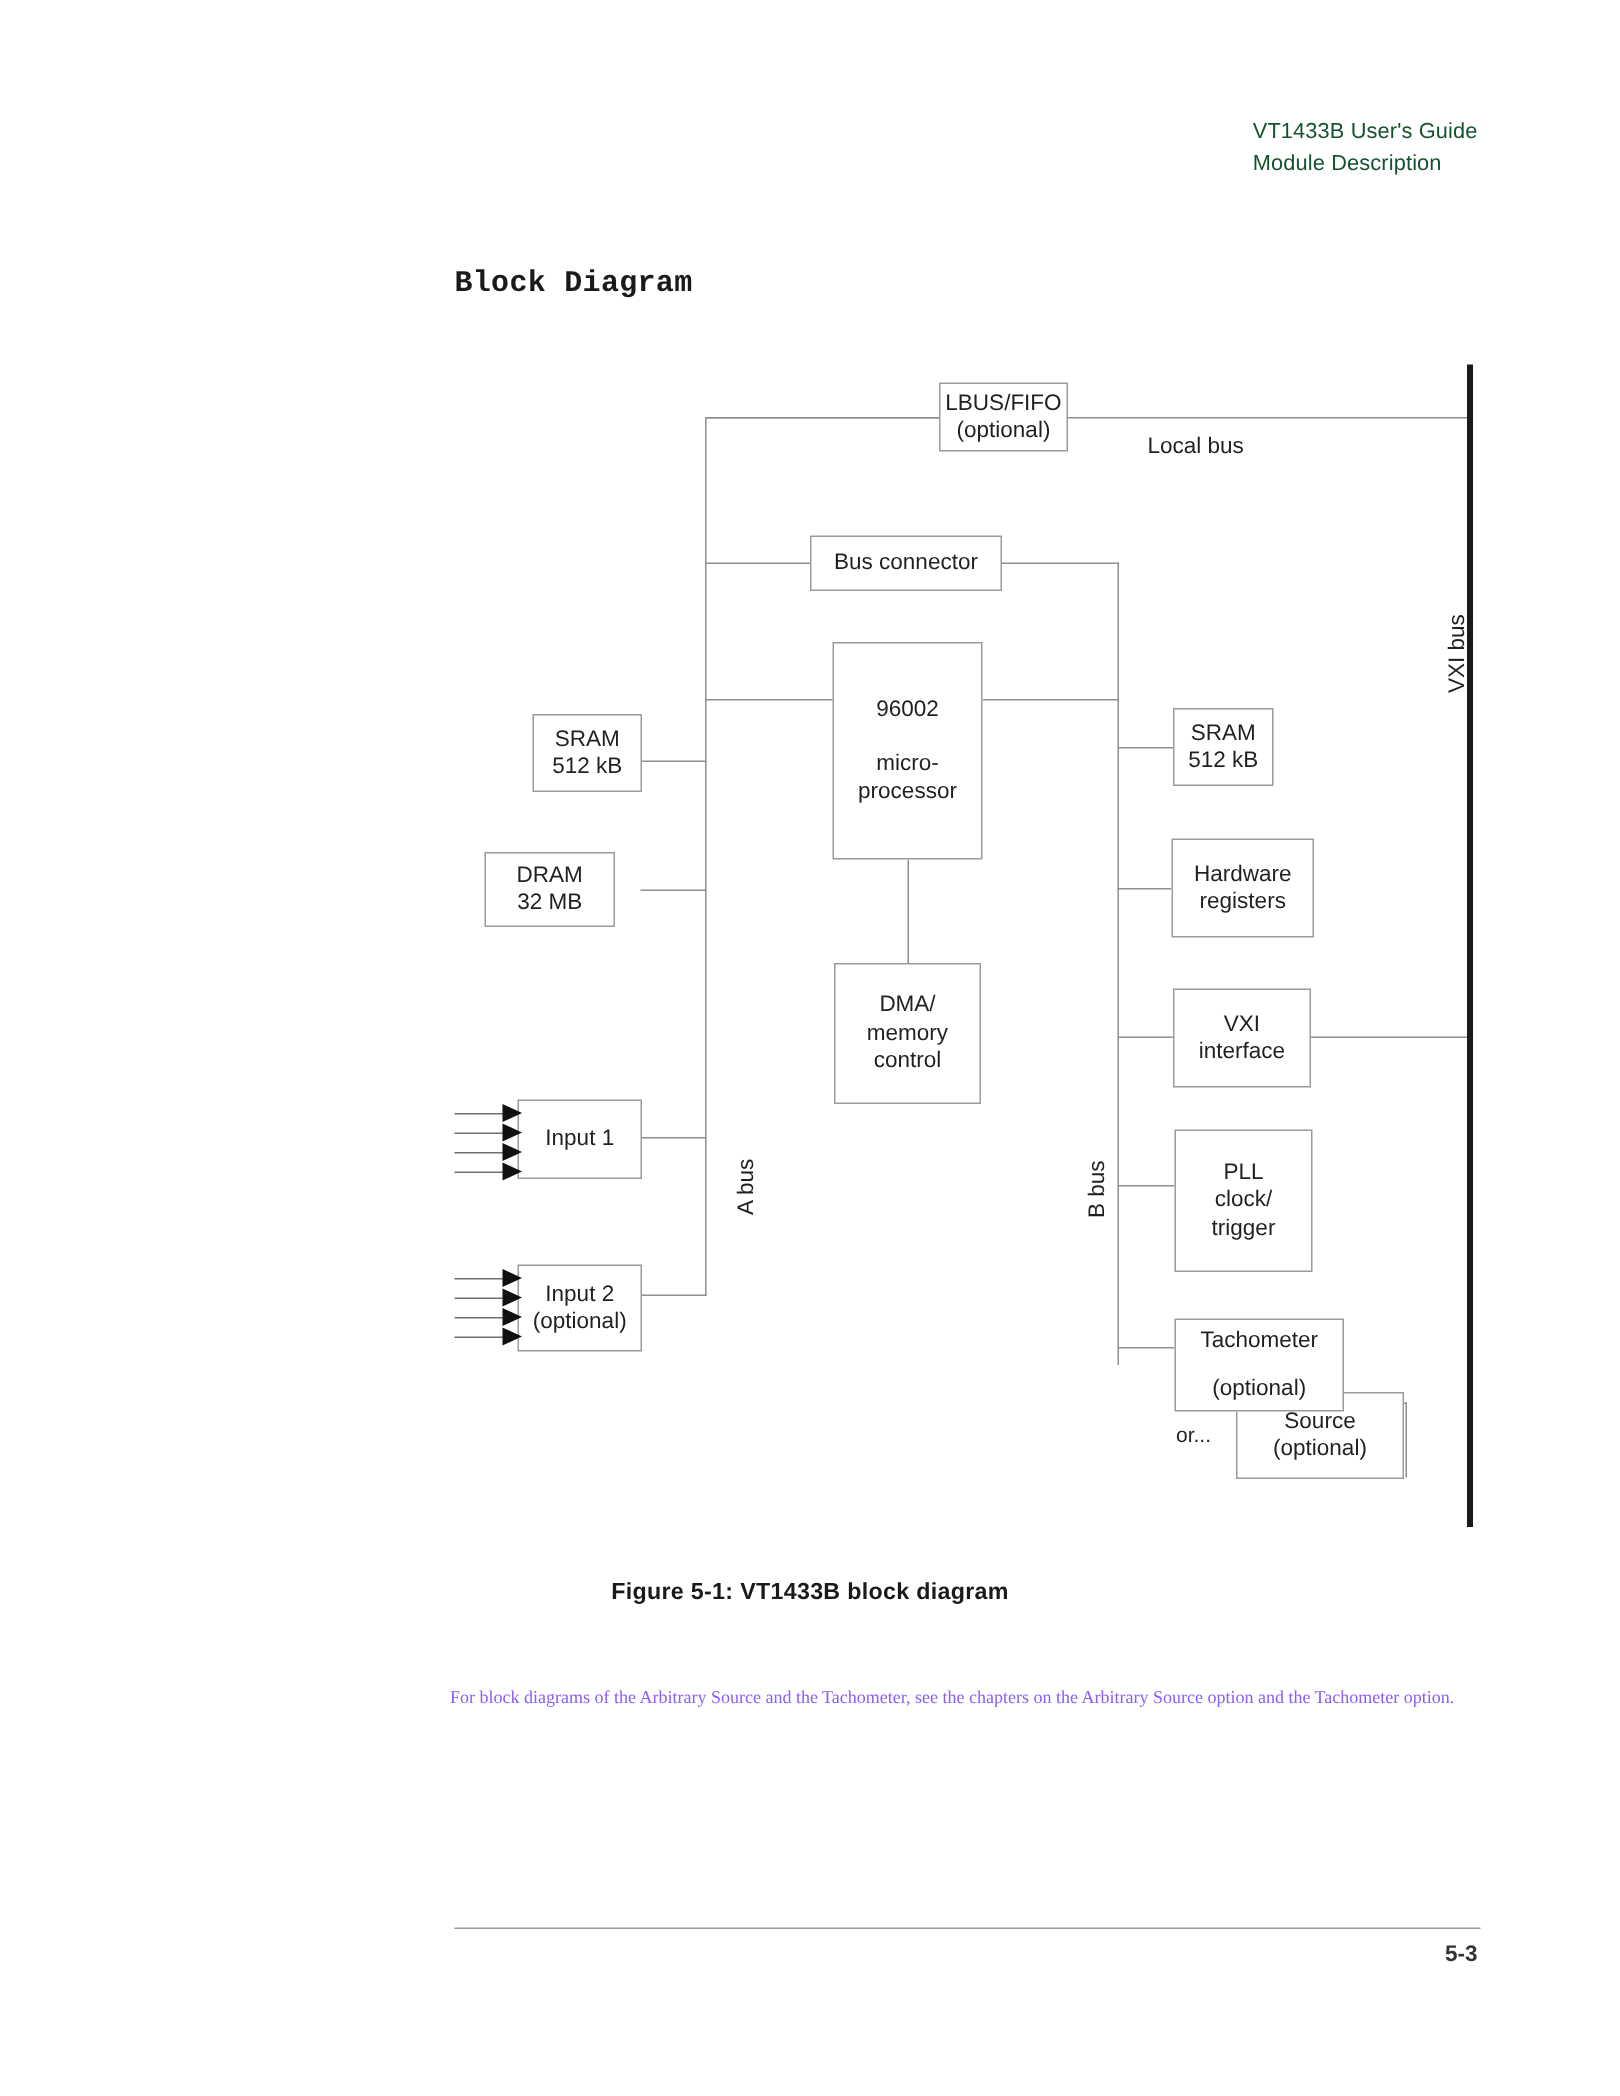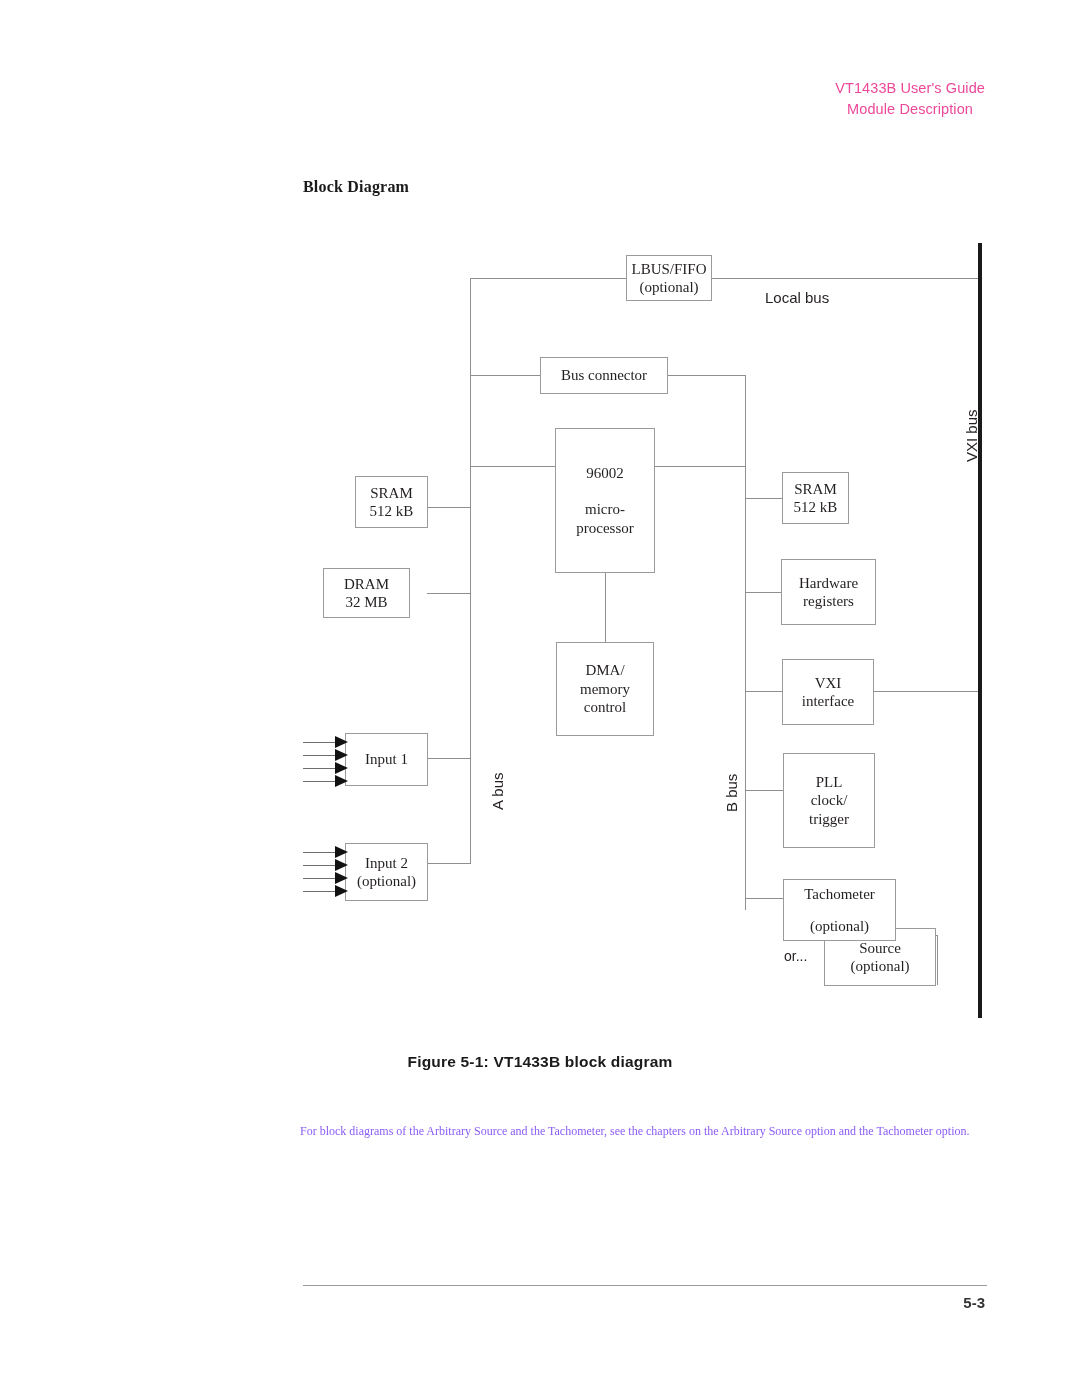--- a/index.html
+++ b/index.html
@@ -12,35 +12,35 @@
     overflow:hidden;
   }
 
   .page { position:absolute; inset:0; }
 
   
   .hdr {
     position:absolute;
     right:95px;
     top:78px;
-    text-align:center;
+    text-align:left;
     font-family:"Liberation Sans", sans-serif;
     font-size:14.5px;
-    color:#ec4899;
+    color:#14532d;
     line-height:21px;
     letter-spacing:.1px;
   }
 
   
   .sec-head {
     position:absolute;
     left:303px; top:178px;
-    font-family:Liberation Serif, serif;
+    font-family:Liberation Mono, monospace;
     font-weight:bold;
-    font-size:16px;
+    font-size:20px;
     color:#1a1a1a;
     letter-spacing:.2px;
   }
 
   
   .diagram { position:absolute; left:0; top:0; width:1080px; height:1040px; }
 
   .box {
     position:absolute;
     border:1px solid #9b9b9b;
@@ -49,21 +49,21 @@
     display:flex;
     flex-direction:column;
     align-items:center;
     justify-content:center;
     font-size:15px;
     line-height:18.5px;
     color:#231f20;
     text-align:center;
     z-index:5;
   }
-  .box span { display:block; white-space:nowrap;font-family:Liberation Serif, serif; }
+  .box span { display:block; white-space:nowrap; }
 
   .ln { position:absolute; background:#8f8f8f; z-index:1; }
   .ln.h { height:1px; }
   .ln.v { width:1px; }
 
   .busbar {
     position:absolute;
     background:#1a1a1a;
     width:4px;
     z-index:4;

